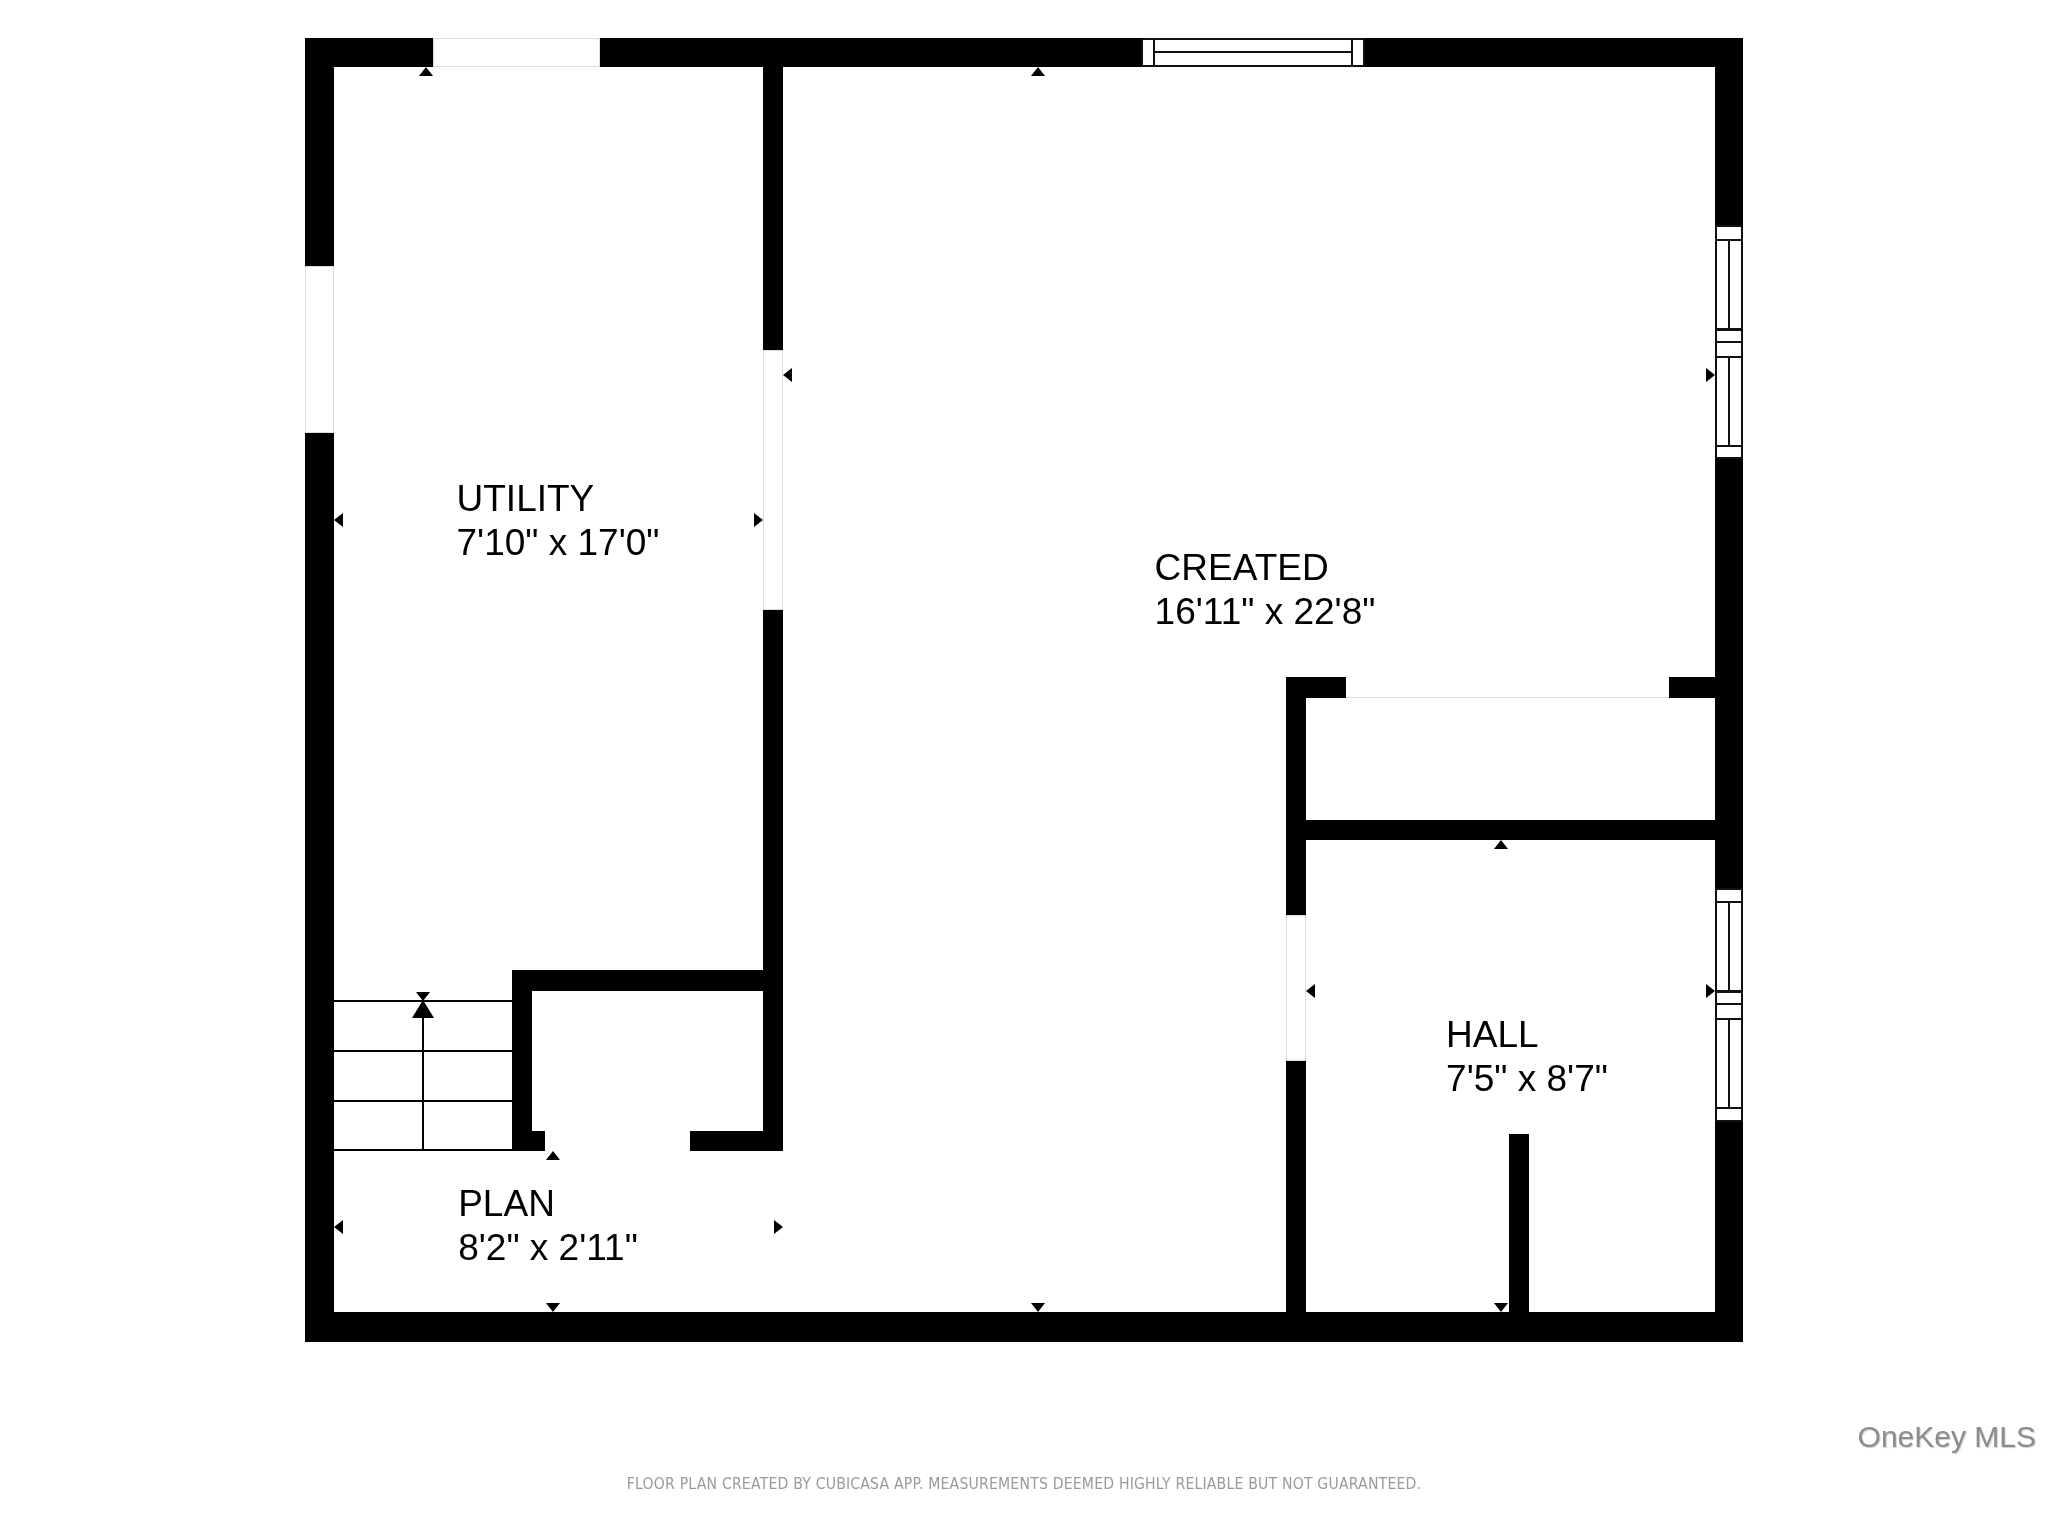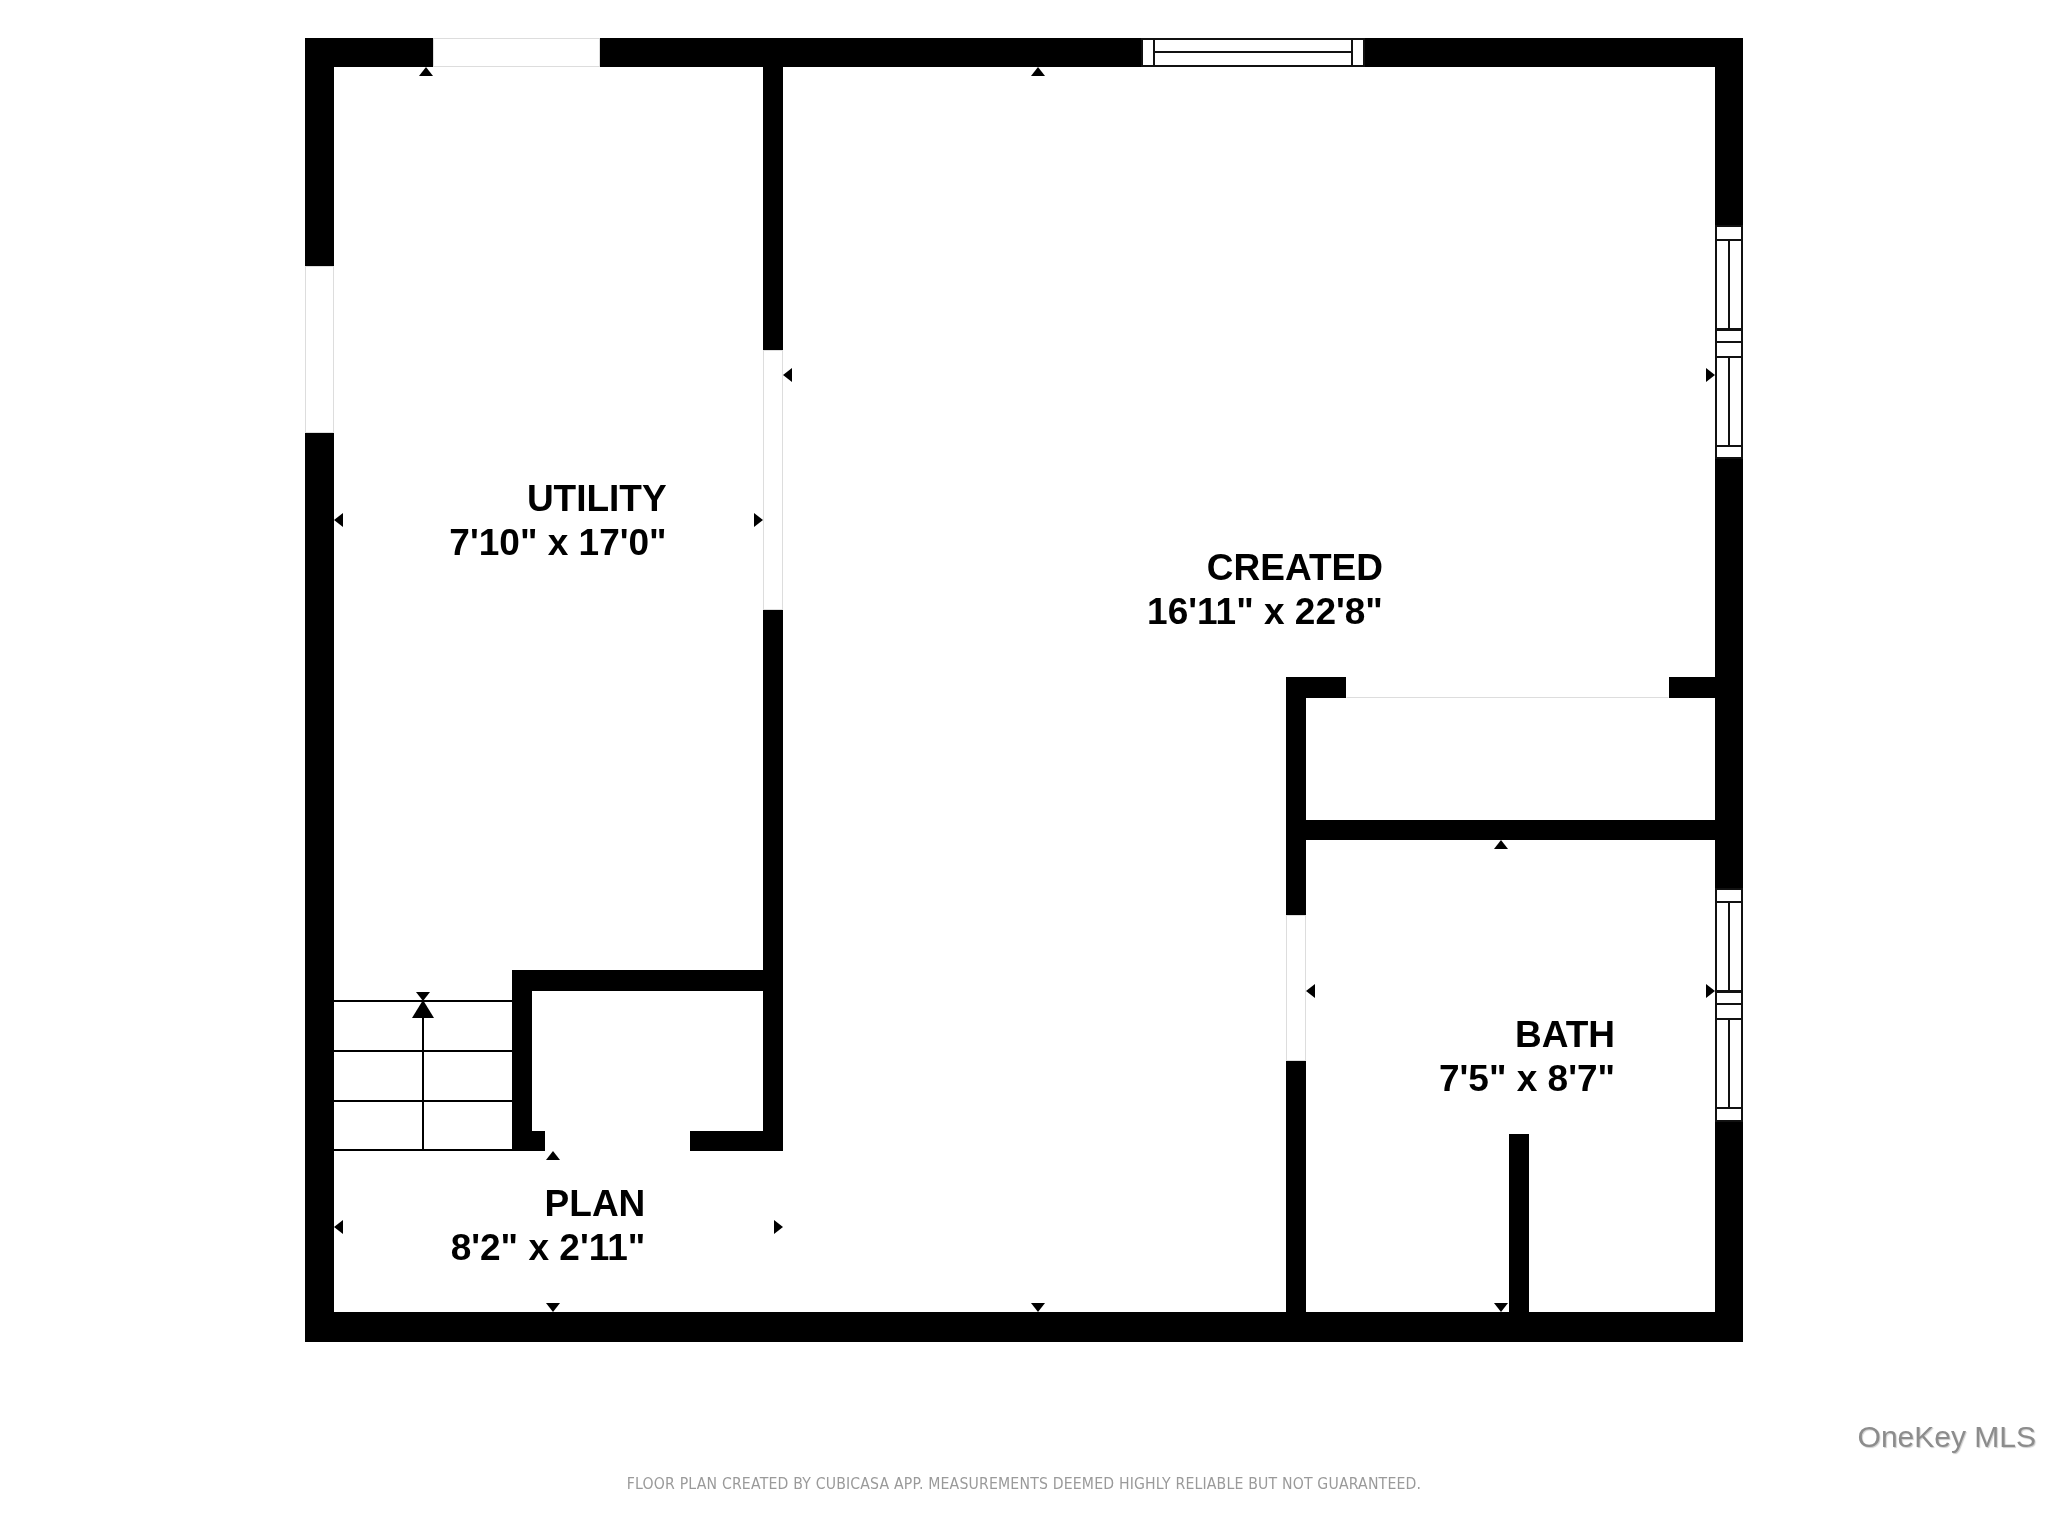--- a/index.html
+++ b/index.html
@@ -1,21 +1,21 @@
 <!DOCTYPE html>
 <html><head>
 <meta charset="utf-8">
 <style>
   html,body{margin:0;padding:0;background:#fff;}
   body{width:2048px;height:1536px;position:relative;overflow:hidden;font-family:"Liberation Sans",sans-serif;}
   .w{position:absolute;background:#000;}
   .gap{position:absolute;background:#fff;border:1px solid #ddd;box-sizing:border-box;}
   .win{position:absolute;background:#fff;border:2px solid #111;box-sizing:border-box;}
   .pane{position:absolute;background:#fff;border:2px solid #111;box-sizing:border-box;}
-  .label{position:absolute;text-align:right;color:#000;font-size:37px;line-height:44px;transform:translateX(-50%);white-space:nowrap;font-weight:bold;}
+  .label{position:absolute;text-align:left;color:#000;font-size:37px;line-height:44px;transform:translateX(-50%);white-space:nowrap;}
   .tri{position:absolute;width:0;height:0;}
   .up{border-left:7px solid transparent;border-right:7px solid transparent;border-bottom:9px solid #000;}
   .down{border-left:7px solid transparent;border-right:7px solid transparent;border-top:9px solid #000;}
   .left{border-top:7px solid transparent;border-bottom:7px solid transparent;border-right:9px solid #000;}
   .right{border-top:7px solid transparent;border-bottom:7px solid transparent;border-left:9px solid #000;}
   .stair{position:absolute;background:#000;height:2px;}
   .footer{position:absolute;left:0;width:2048px;top:1474px;text-align:center;color:#9a9a9a;font-family:"DejaVu Sans",sans-serif;font-size:16px;transform:scaleX(0.88);letter-spacing:0.2px;}
   .mls{position:absolute;right:12px;top:1420px;color:#8c8c8c;font-size:30px;text-shadow:1px 1px 1px #ccc;}
 </style>
 </head>
@@ -97,21 +97,21 @@
 
   <div class="label" style="left:558px;top:477px;">
     <div>UTILITY</div>
     <div>7'10" x 17'0"</div>
   </div>
   <div class="label" style="left:1265px;top:546px;">
     <div>CREATED</div>
     <div>16'11" x 22'8"</div>
   </div>
   <div class="label" style="left:1527px;top:1013px;">
-    <div>BATH</div>
+    <div>HALL</div>
     <div>7'5" x 8'7"</div>
   </div>
   <div class="label" style="left:548px;top:1182px;">
     <div>PLAN</div>
     <div>8'2" x 2'11"</div>
   </div>
 </div>
 
 <div class="footer">FLOOR PLAN CREATED BY CUBICASA APP. MEASUREMENTS DEEMED HIGHLY RELIABLE BUT NOT GUARANTEED.</div>
 <div class="mls">OneKey MLS</div>

